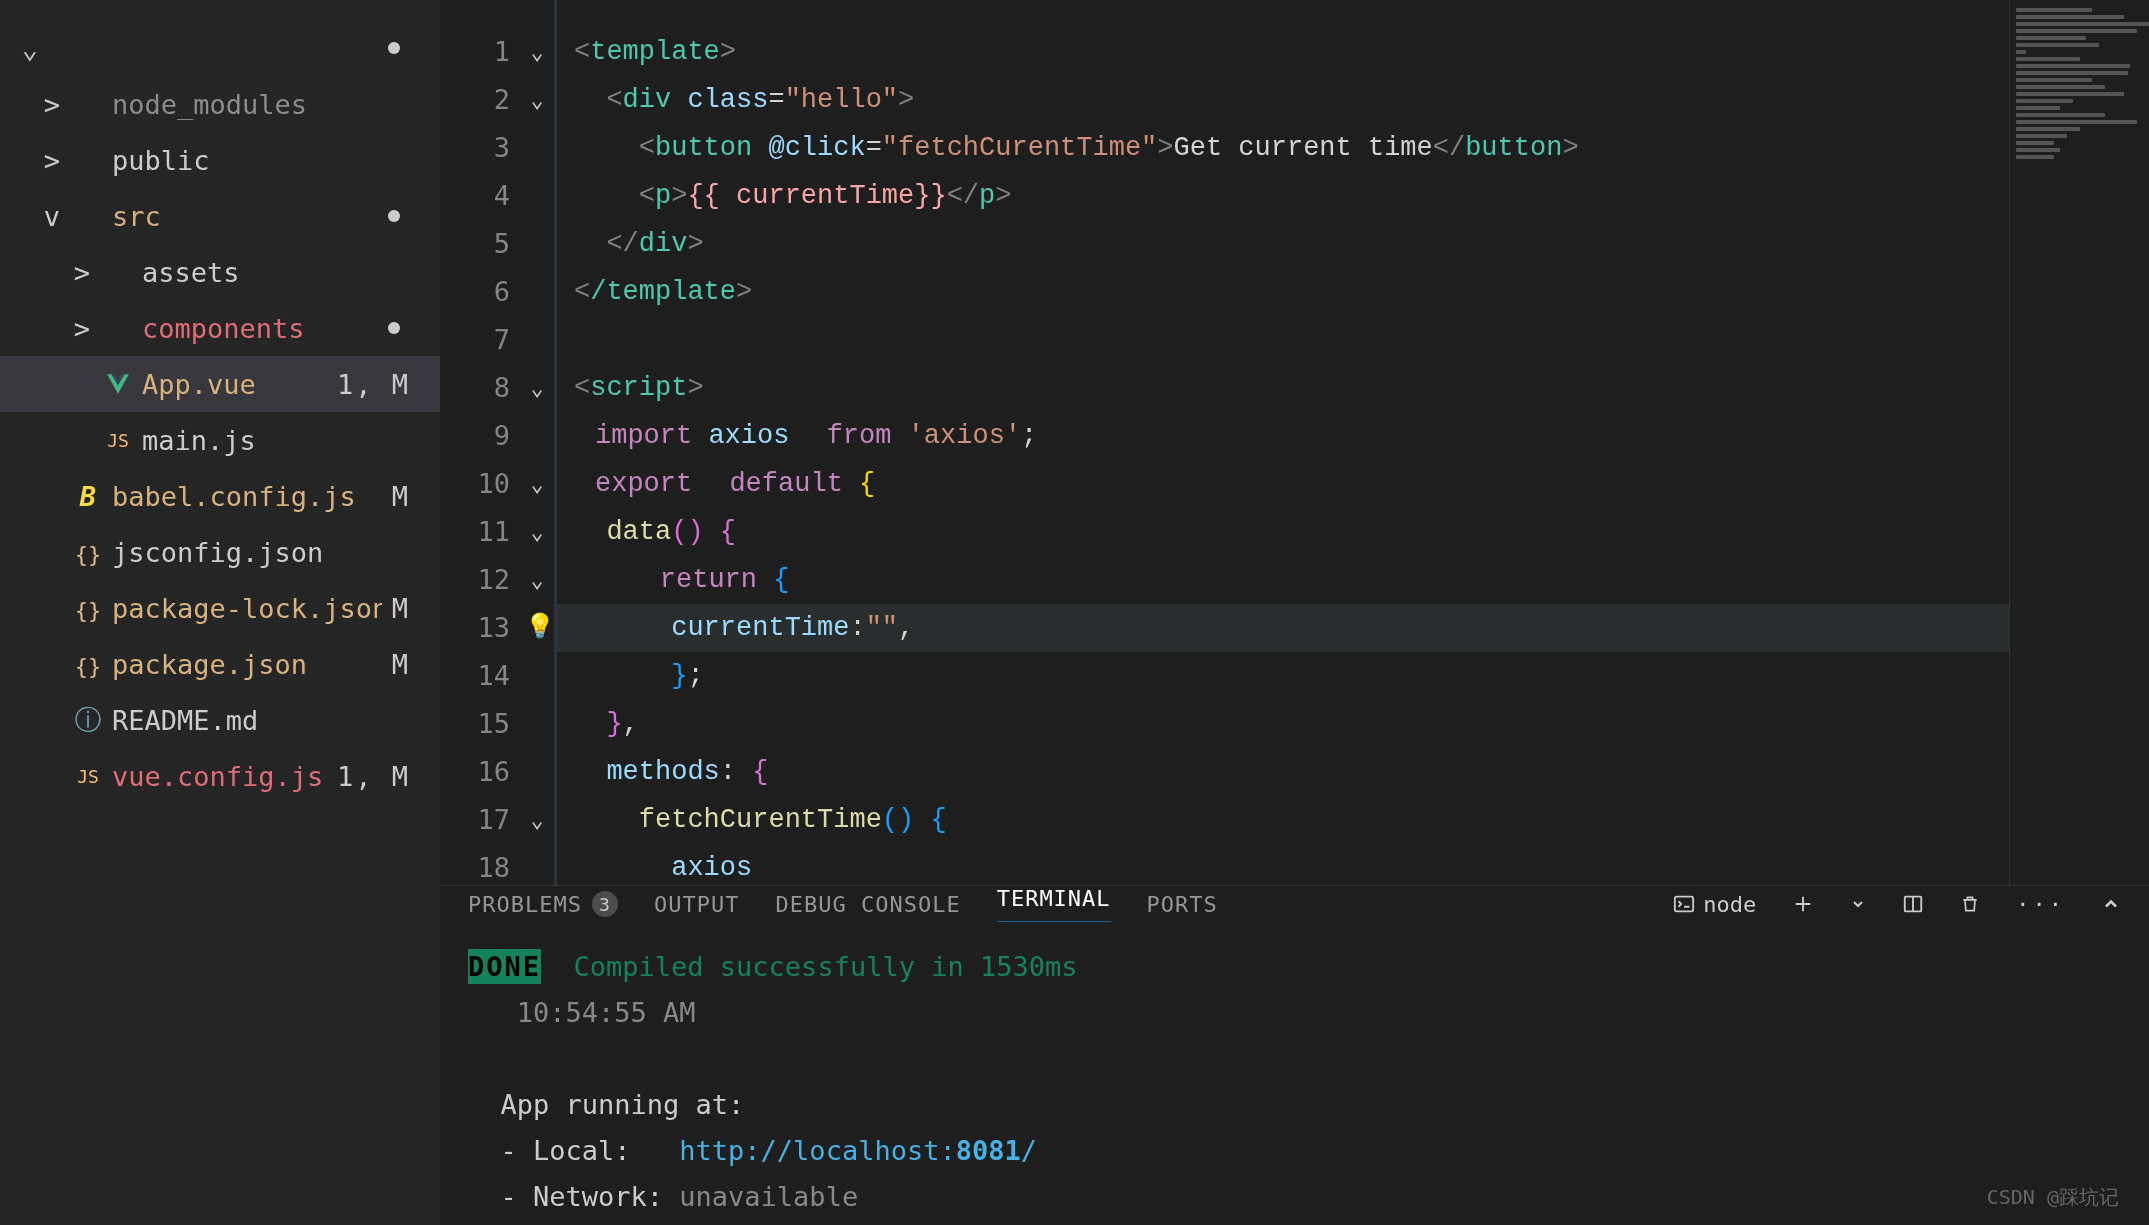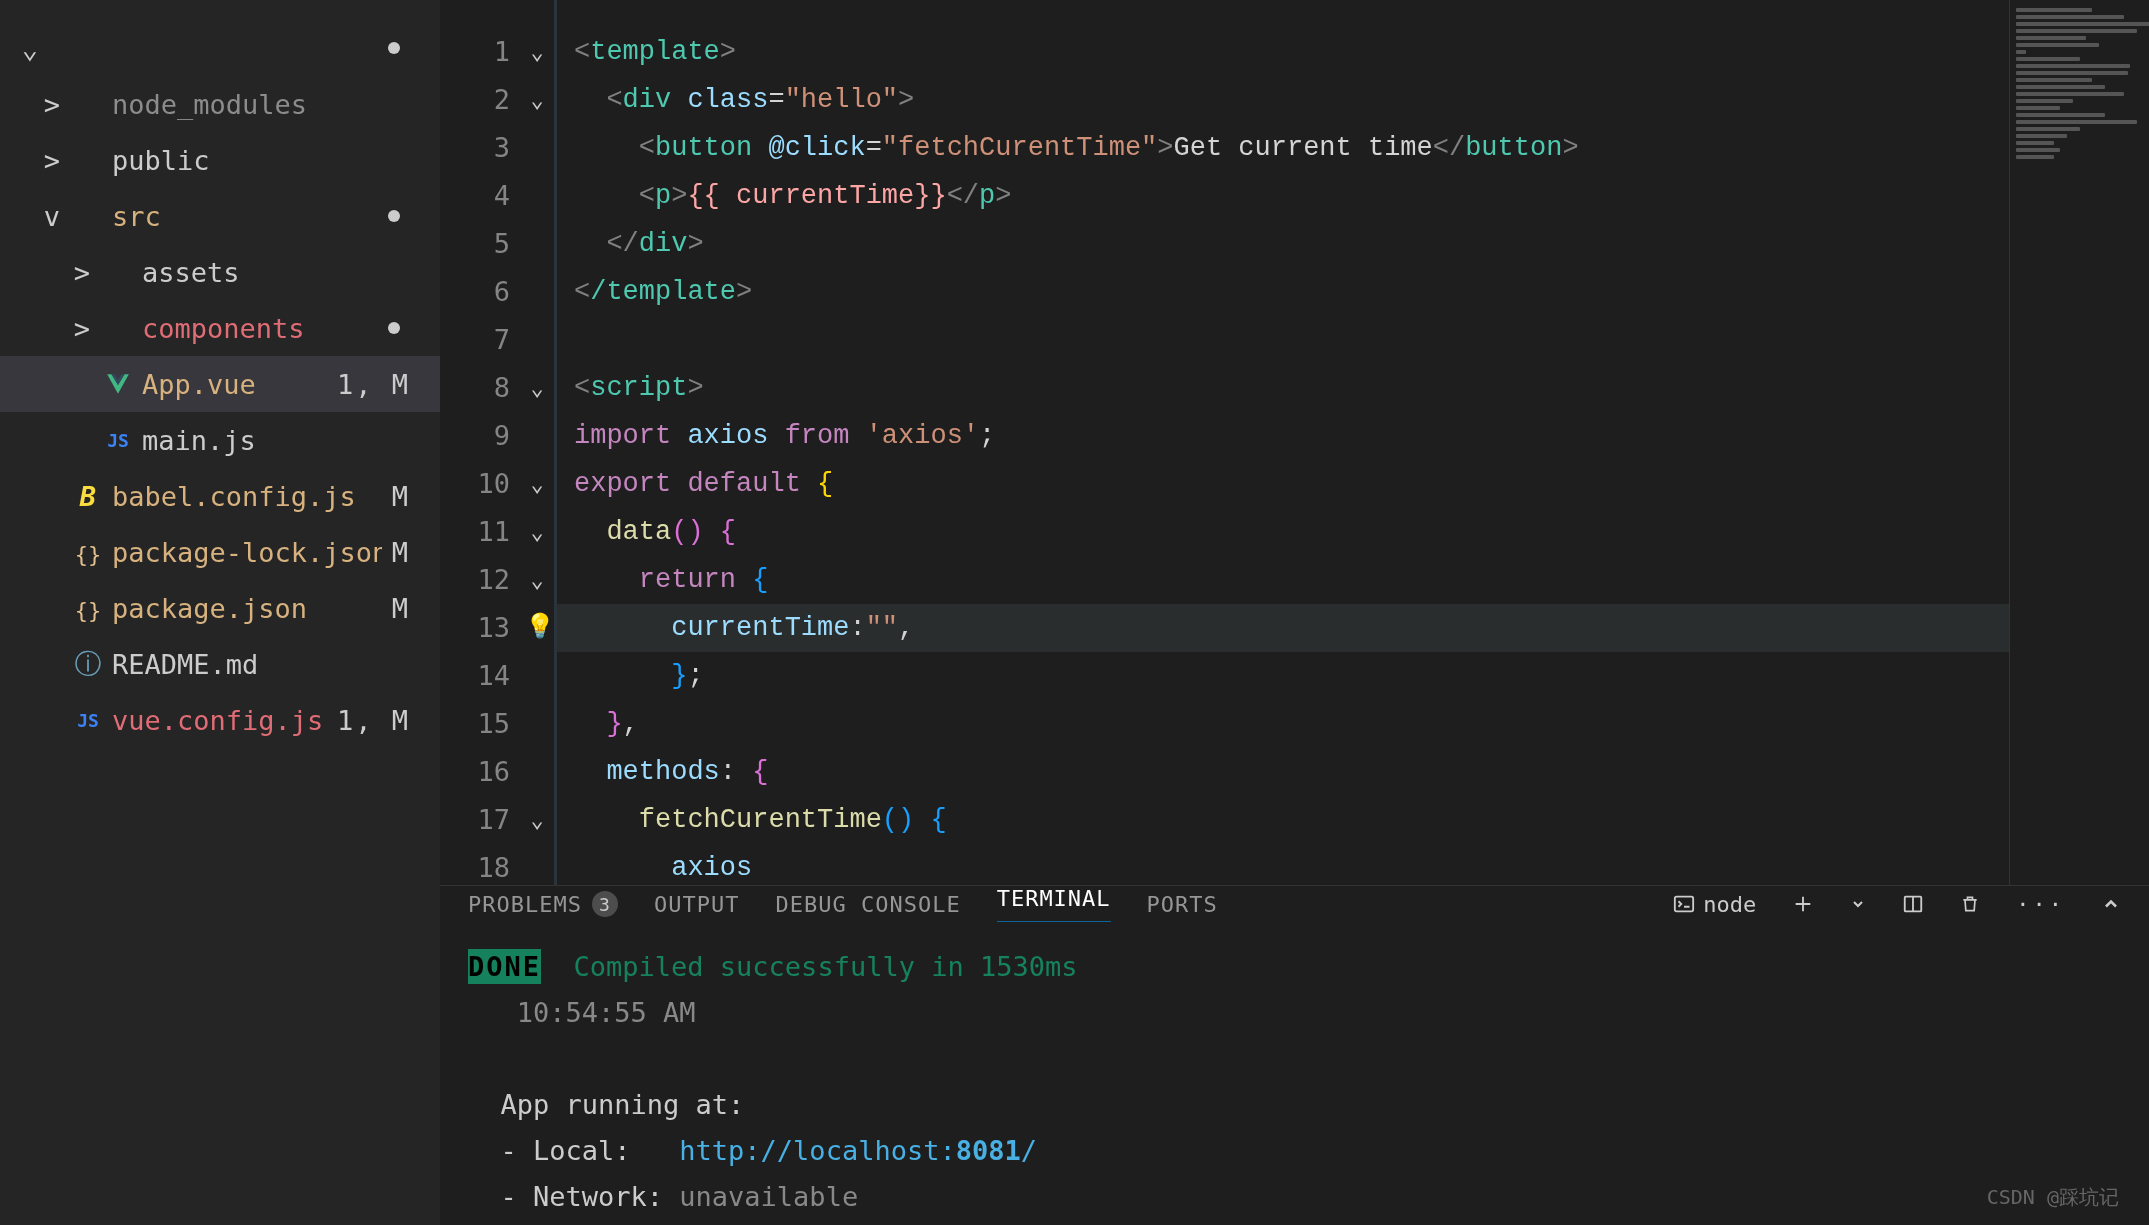--- a/index.html
+++ b/index.html
@@ -24,21 +24,21 @@
 .tree-item .status { color:#cccccc; padding-right:30px; letter-spacing:2px; }
 .tree-item .dot { width:12px; height:12px; border-radius:50%; background:#cccccc; position:absolute; right:40px; top:22px; }
 .depth-0 { padding-left:18px; }
 .depth-1 { padding-left:40px; }
 .depth-2 { padding-left:70px; }
 .clr-root { color:#e06c75; }
 .clr-mod { color:#e06c75; }
 .clr-modlight { color:#d8b27e; }
 .clr-normal { color:#cccccc; }
 .clr-dim { color:#8c8c8c; }
-.ic-js { color:#3b82f6; font-size:18px; font-weight:bold; }
+.ic-js { color:#fdba74; font-size:18px; font-weight:normal; }
 .ic-json::before { content:"{}"; color:#e2c08d; font-family:Consolas,monospace; font-size:22px; }
 .ic-babel { color:#f9dc3e; font-weight:bold; font-style:italic; }
 .ic-info::before { content:"\24D8"; color:#6a9fb8; }
 
 .main { flex:1; display:flex; flex-direction:column; position:relative; }
 .editor-area { flex:1; display:flex; overflow:hidden; position:relative; }
 .gutter {
   width:80px; text-align:right; color:#858585;
   font-family:Consolas,monospace; font-size:27px; padding-top:28px;
   line-height:48px; padding-right:10px;
@@ -56,21 +56,21 @@
 }
 .code .line { height:48px; padding-left:17px; position:relative; }
 .code .hl { background:#2a2d2e; position:absolute; left:0; right:0; height:48px; z-index:-1; }
 .bulb { position:absolute; left:-32px; color:#ffcc00; font-size:24px; }
 .tk-tag { color:#808080; }
 .tk-name { color:#4ec9b0; }
 .tk-attr { color:#9cdcfe; }
 .tk-str { color:#ce9178; }
 .tk-txt { color:#d4d4d4; }
 .tk-punc { color:#d4d4d4; }
-.tk-kw { color:#c586c0; }
+.tk-kw { color:#c586c0;margin-left:21px; }
 .tk-kw2 { color:#fca5a5; }
 .tk-id { color:#9cdcfe; }
 .tk-fn { color:#dcdcaa; }
 .tk-brace { color:#ffd700; }
 .tk-brace2 { color:#da70d6; }
 .tk-brace3 { color:#179fff; }
 .minimap {
   width:140px; background:#1e1e1e; position:relative;
   border-left:1px solid #333;
 }
@@ -156,20 +156,27 @@
         </span>
         <span class="label">main.js</span>
       </div>
       <div class="tree-item depth-1 clr-modlight">
         <span class="chev"></span>
         <span class="ico">
           <span class="ic-babel">B</span>
         </span>
         <span class="label">babel.config.js</span>
         <span class="status">M</span>
+      </div>
+      <div class="tree-item depth-1 clr-normal">
+        <span class="chev"></span>
+        <span class="ico">
+          <span class="ic-json"></span>
+        </span>
+        <span class="label">jsconfig.json</span>
       </div>
       <div class="tree-item depth-1 clr-modlight">
         <span class="chev"></span>
         <span class="ico">
           <span class="ic-json"></span>
         </span>
         <span class="label">package-lock.json</span>
         <span class="status">M</span>
       </div>
       <div class="tree-item depth-1 clr-modlight">

